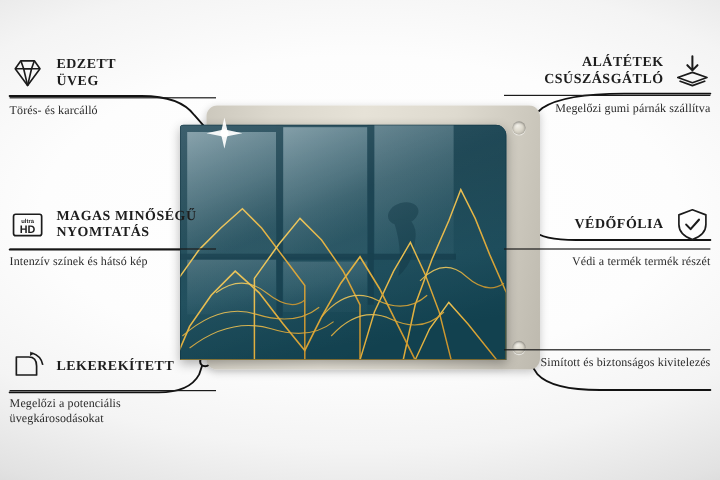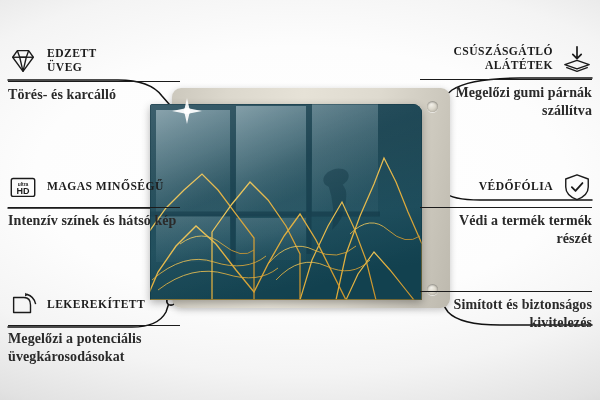--- a/index.html
+++ b/index.html
@@ -25,21 +25,21 @@
   .c-title{
     font-family:"Liberation Serif",serif;
     font-size:11.6px;font-weight:700;color:#1d1d1d;
     letter-spacing:.45px;line-height:1.22;text-transform:uppercase;
   }
   .c-rule{
     height:0;border-top:1.4px solid #1b1b1b;margin:3px 0 4px 0;width:100%;
   }
   .c-desc{
     font-family:"Liberation Serif",serif;
-    font-size:14px;color:#2a2a2a;line-height:1.32;letter-spacing:.1px;font-weight:bold;
+    font-size:10px;color:#2a2a2a;line-height:1.32;letter-spacing:.1px;
   }
   .c-icon{flex:0 0 auto;width:30px;height:30px;display:block;}
 
   
   #wires{position:absolute;inset:0;width:600px;height:400px;pointer-events:none;}
 
   
   #product{position:absolute;left:150px;top:96px;width:300px;height:212px;}
 
   
@@ -219,20 +219,21 @@
 
   <div class="callout left" style="top:170px;">
     <div class="c-head">
       <svg class="c-icon" viewBox="0 0 32 32">
         <rect x="3.5" y="7" width="25" height="19" rx="2" fill="none" stroke="#1b1b1b" stroke-width="1.5"></rect>
         <text x="16" y="15" font-family="Liberation Sans, sans-serif" font-size="5.2" font-weight="700" text-anchor="middle" fill="#1b1b1b">ultra</text>
         <text x="16" y="23.6" font-family="Liberation Sans, sans-serif" font-size="9.6" font-weight="700" text-anchor="middle" fill="#1b1b1b">HD</text>
       </svg>
       <div>
         <div class="c-title">MAGAS MINŐSÉGŰ</div>
+        <div class="c-title">NYOMTATÁS</div>
       </div>
     </div>
     <div class="c-rule"></div>
     <div class="c-desc">Intenzív színek és hátsó kép</div>
   </div>
 
   <div class="callout left" style="top:288px;">
     <div class="c-head">
       <svg class="c-icon" viewBox="0 0 32 32">
         <path d="M6,8 L17,8 Q24,8 24,16 L24,24 L6,24 Z" fill="none" stroke="#1b1b1b" stroke-width="1.5" stroke-linejoin="round"></path>
@@ -248,22 +249,22 @@
   </div>
 
   <div class="callout right" style="top:42px;">
     <div class="c-head">
       <svg class="c-icon" viewBox="0 0 32 32">
         <path d="M16,3 L16,14 M11.5,11 L16,15.6 L20.5,11" fill="none" stroke="#1b1b1b" stroke-width="1.8" stroke-linecap="round" stroke-linejoin="round"></path>
         <path d="M16,17.4 L29,22 L16,26.6 L3,22 Z" fill="none" stroke="#1b1b1b" stroke-width="1.5" stroke-linejoin="round"></path>
         <path d="M4.5,25 L16,29.2 L27.5,25" fill="none" stroke="#1b1b1b" stroke-width="1.5" stroke-linejoin="round"></path>
       </svg>
       <div>
+        <div class="c-title">ALÁTÉTEK</div>
         <div class="c-title">CSÚSZÁSGÁTLÓ</div>
-        <div class="c-title">ALÁTÉTEK</div>
       </div>
     </div>
     <div class="c-rule"></div>
     <div class="c-desc">Megelőzi gumi párnák szállítva</div>
   </div>
 
   <div class="callout right" style="top:170px;">
     <div class="c-head">
       <svg class="c-icon" viewBox="0 0 32 32">
         <path d="M16,3 L28,7.5 L28,16 Q28,25 16,29.5 Q4,25 4,16 L4,7.5 Z" fill="none" stroke="#1b1b1b" stroke-width="1.5" stroke-linejoin="round"></path>

